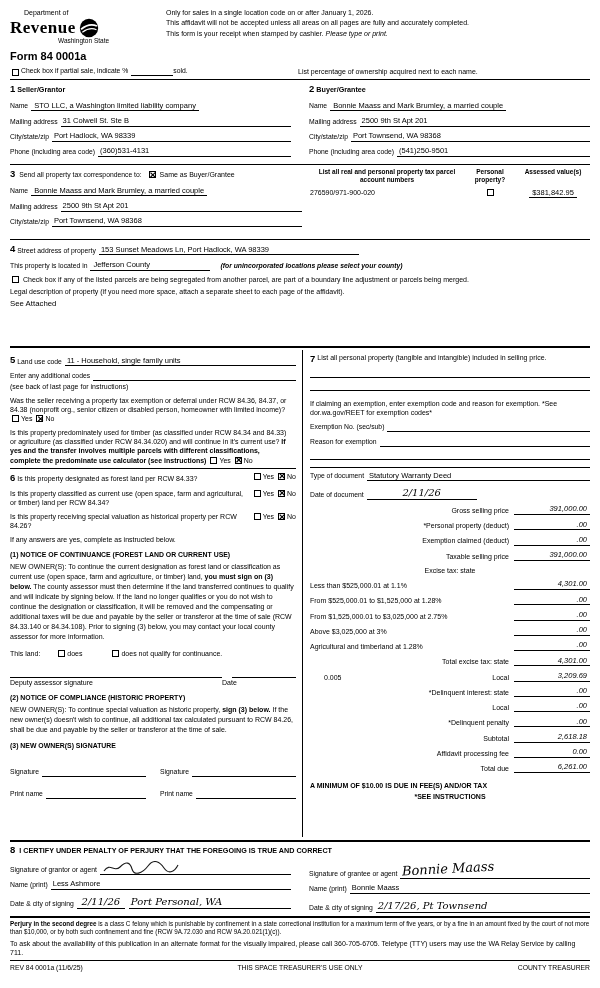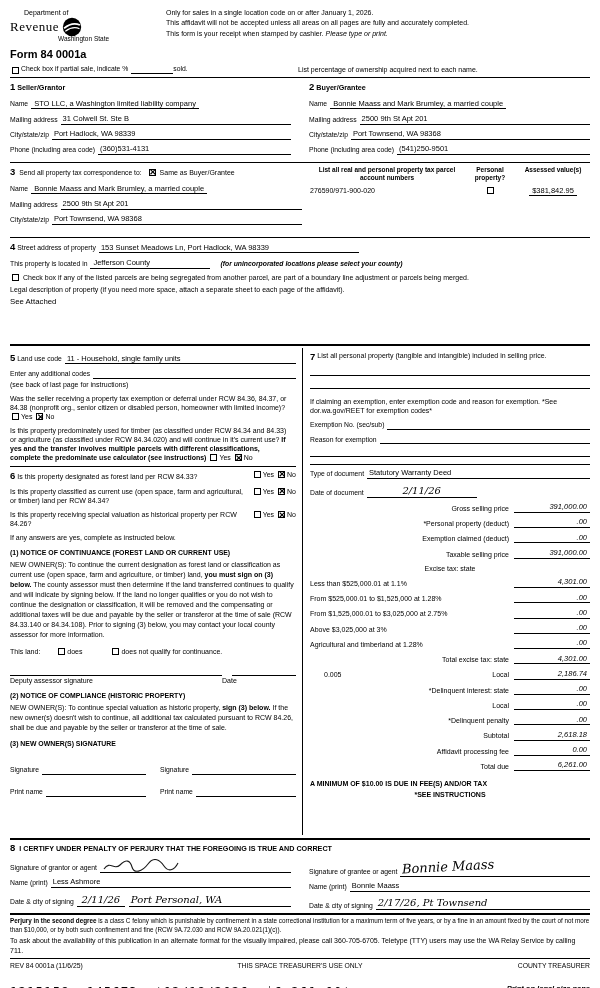--- a/index.html
+++ b/index.html
@@ -7,21 +7,21 @@
   .page {
     width: 600px; height: 988px; margin: 0 auto; background: #fff; color: #000;
     font-family: "Liberation Sans", sans-serif; font-size: 7px; line-height: 1.3;
     padding: 6px 10px 4px 10px; overflow: hidden; position: relative;
   }
   b { font-weight: bold; }
   .hdr { display: flex; }
   .logo { width: 150px; padding-top: 2px; }
   .dept-small { font-size: 7px; margin-left: 14px; }
   .brand { display: flex; align-items: center; }
-  .brand .name { font-family: "Liberation Serif", serif; font-weight: normal; font-size: 13px; letter-spacing: .5px; }
+  .brand .name { font-family: "Liberation Serif", serif; font-weight: bold; font-size: 17px; letter-spacing: .5px; }
   .brand svg { width: 20px; height: 20px; margin-left: 3px; }
   .state { font-size: 6.5px; margin-left: 48px; margin-top: -2px; }
   .titleblock { flex: 1; padding-left: 6px; }
   .titleblock .t { font-size: 15px; font-weight: bold; }
   .titleblock .rcw { font-size: 7.5px; font-weight: normal; margin-left: 3px; }
   .titleblock p { font-size: 7px; margin-top: 1.5px; }
   .form-no { font-size: 11px; font-weight: bold; margin-top: 3px; }
   .partial-row { display: flex; align-items: flex-end; margin-top: 4px; }
   .pct-fill { width: 42px; border-bottom: 1px solid #000; min-height: 8px; }
   .ownership { margin-left: auto; width: 292px; }
@@ -399,21 +399,21 @@
         </div>
 
       <div class="mrow">
           <span class="mlabel">Total excise tax: state</span>
           <span class="mval">4,301.00</span>
         </div>
 
       <div class="mrow">
         <span class="rate">0.005</span>
         <span class="mlabel">Local</span>
-        <span class="mval">2,186.74</span>
+        <span class="mval">3,209.69</span>
       </div>
 
       <div class="mrow">
           <span class="mlabel">*Delinquent interest: state</span>
           <span class="mval">.00</span>
         </div>
       <div class="mrow">
           <span class="mlabel">Local</span>
           <span class="mval">.00</span>
         </div>

